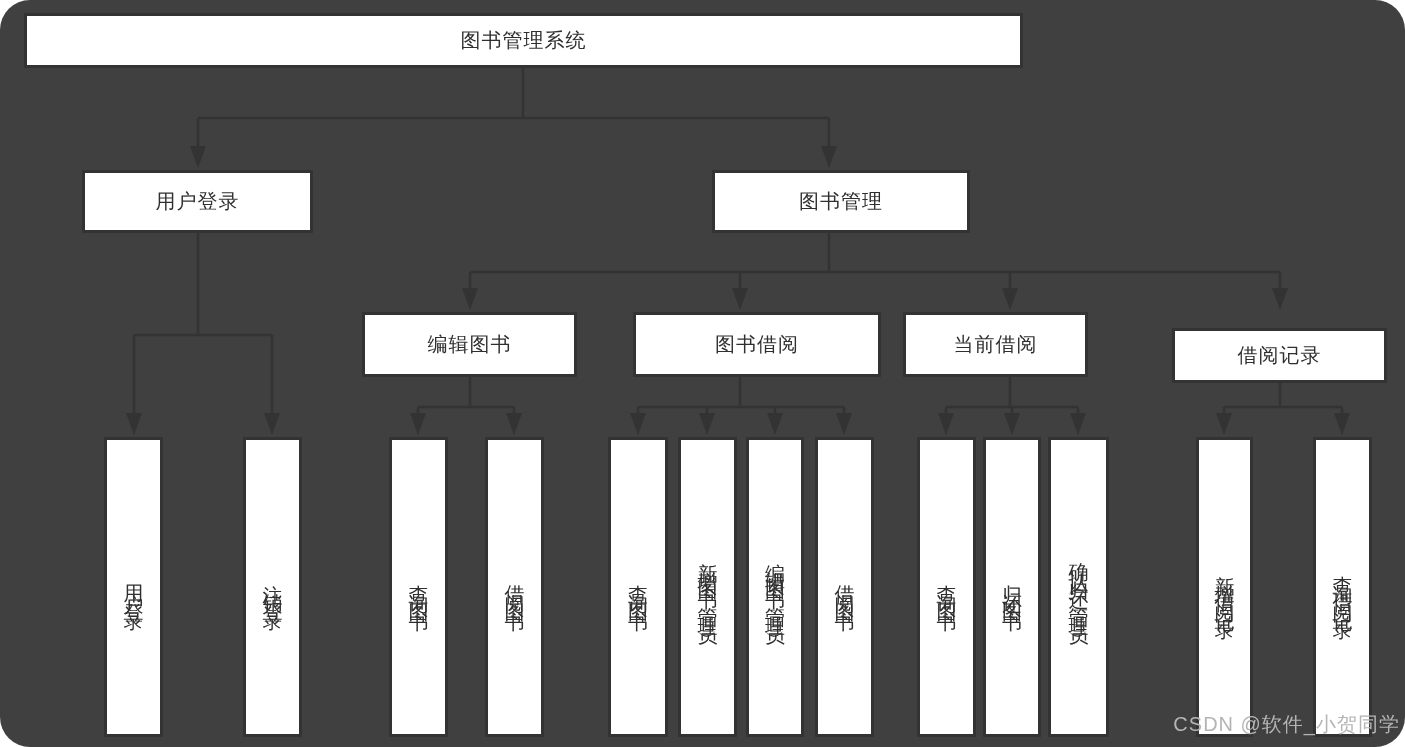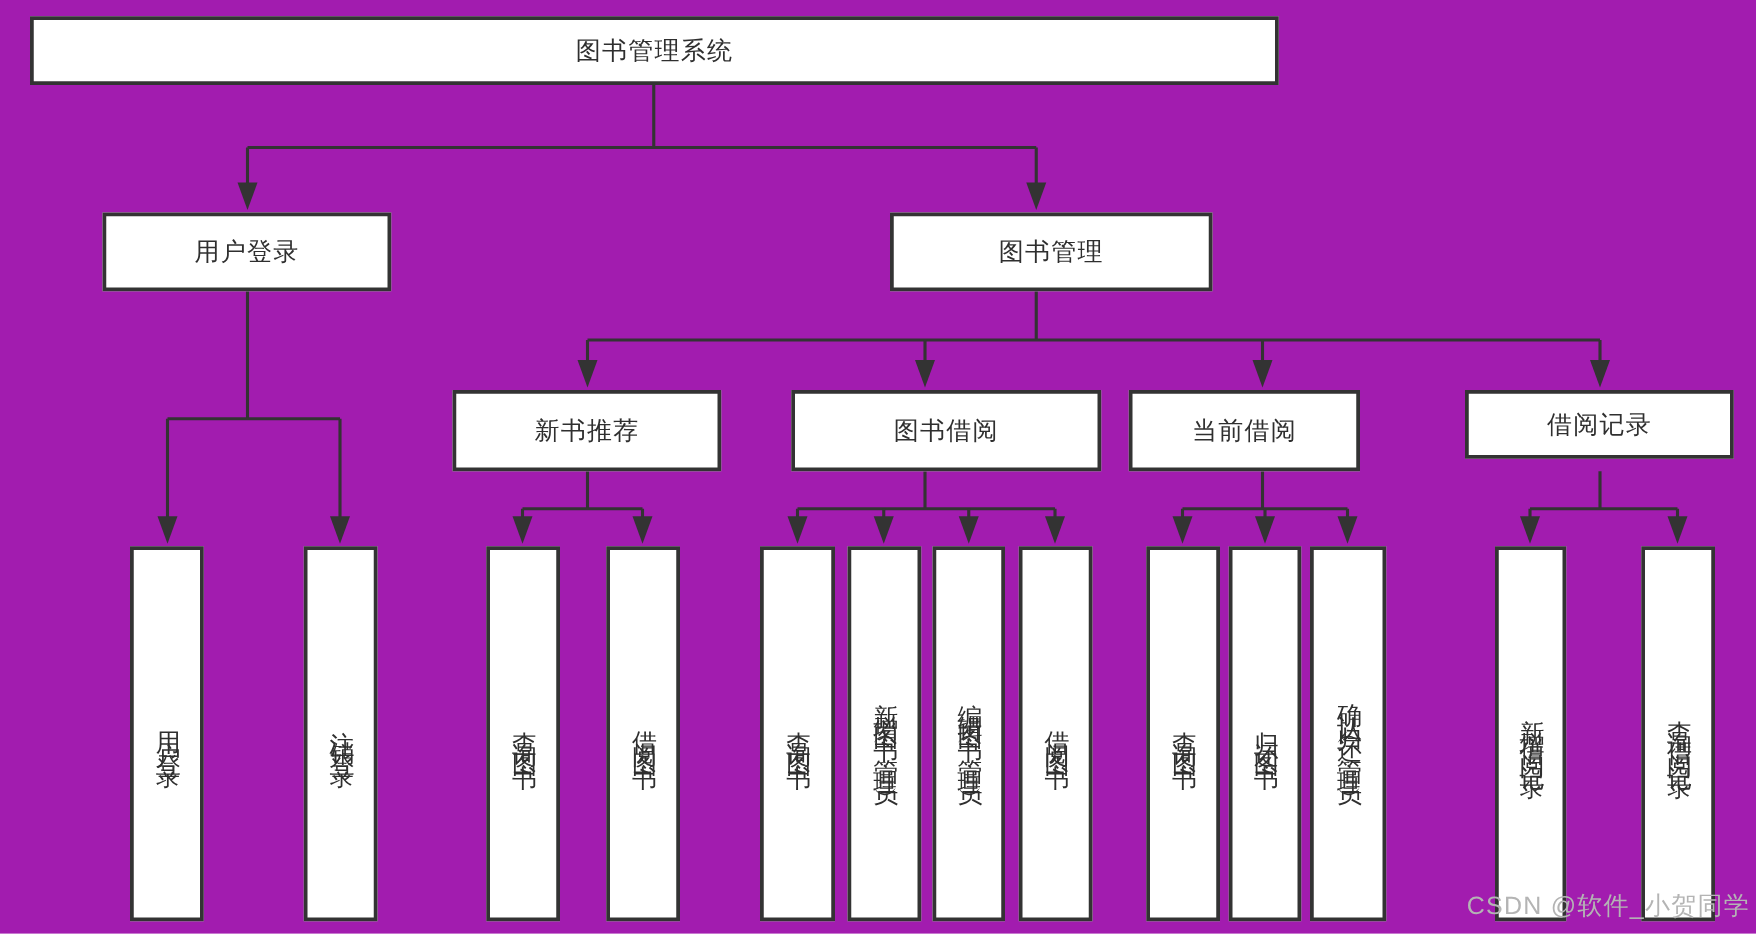--- a/index.html
+++ b/index.html
@@ -5,22 +5,23 @@
   html, body {
     margin: 0;
     padding: 0;
     background: #ffffff;
     font-family: "Liberation Sans", "DejaVu Sans", sans-serif;
   }
   .canvas {
     position: relative;
     width: 1405px;
     height: 747px;
-    background: #a21caf;
+    background: #404040;
     overflow: hidden;
+    border-radius: 30px;
   }
   .connectors {
     position: absolute;
     left: 0;
     top: 0;
     width: 1405px;
     height: 747px;
   }
   .node {
     position: absolute;
@@ -135,29 +136,29 @@
   </div>
 
   <div class="node hbox" style="left:82px; top:170px; width:231px; height:63px">
     <span>用户登录</span>
   </div>
   <div class="node hbox" style="left:712px; top:170px; width:258px; height:63px">
     <span>图书管理</span>
   </div>
 
   <div class="node hbox" style="left:362px; top:312px; width:215px; height:65px">
-    <span>新书推荐</span>
+    <span>编辑图书</span>
   </div>
   <div class="node hbox" style="left:633px; top:312px; width:248px; height:65px">
     <span>图书借阅</span>
   </div>
   <div class="node hbox" style="left:903px; top:312px; width:185px; height:65px">
     <span>当前借阅</span>
   </div>
-  <div class="node hbox" style="left:1172px; top:312px; width:215px; height:55px">
+  <div class="node hbox" style="left:1172px; top:328px; width:215px; height:55px">
     <span>借阅记录</span>
   </div>
 
   <div class="node vbox" style="left:104px; top:437px; width:59px; height:300px">
     <span class="vtext">用户登录</span>
   </div>
   <div class="node vbox" style="left:243px; top:437px; width:59px; height:300px">
     <span class="vtext">注销登录</span>
   </div>
 

